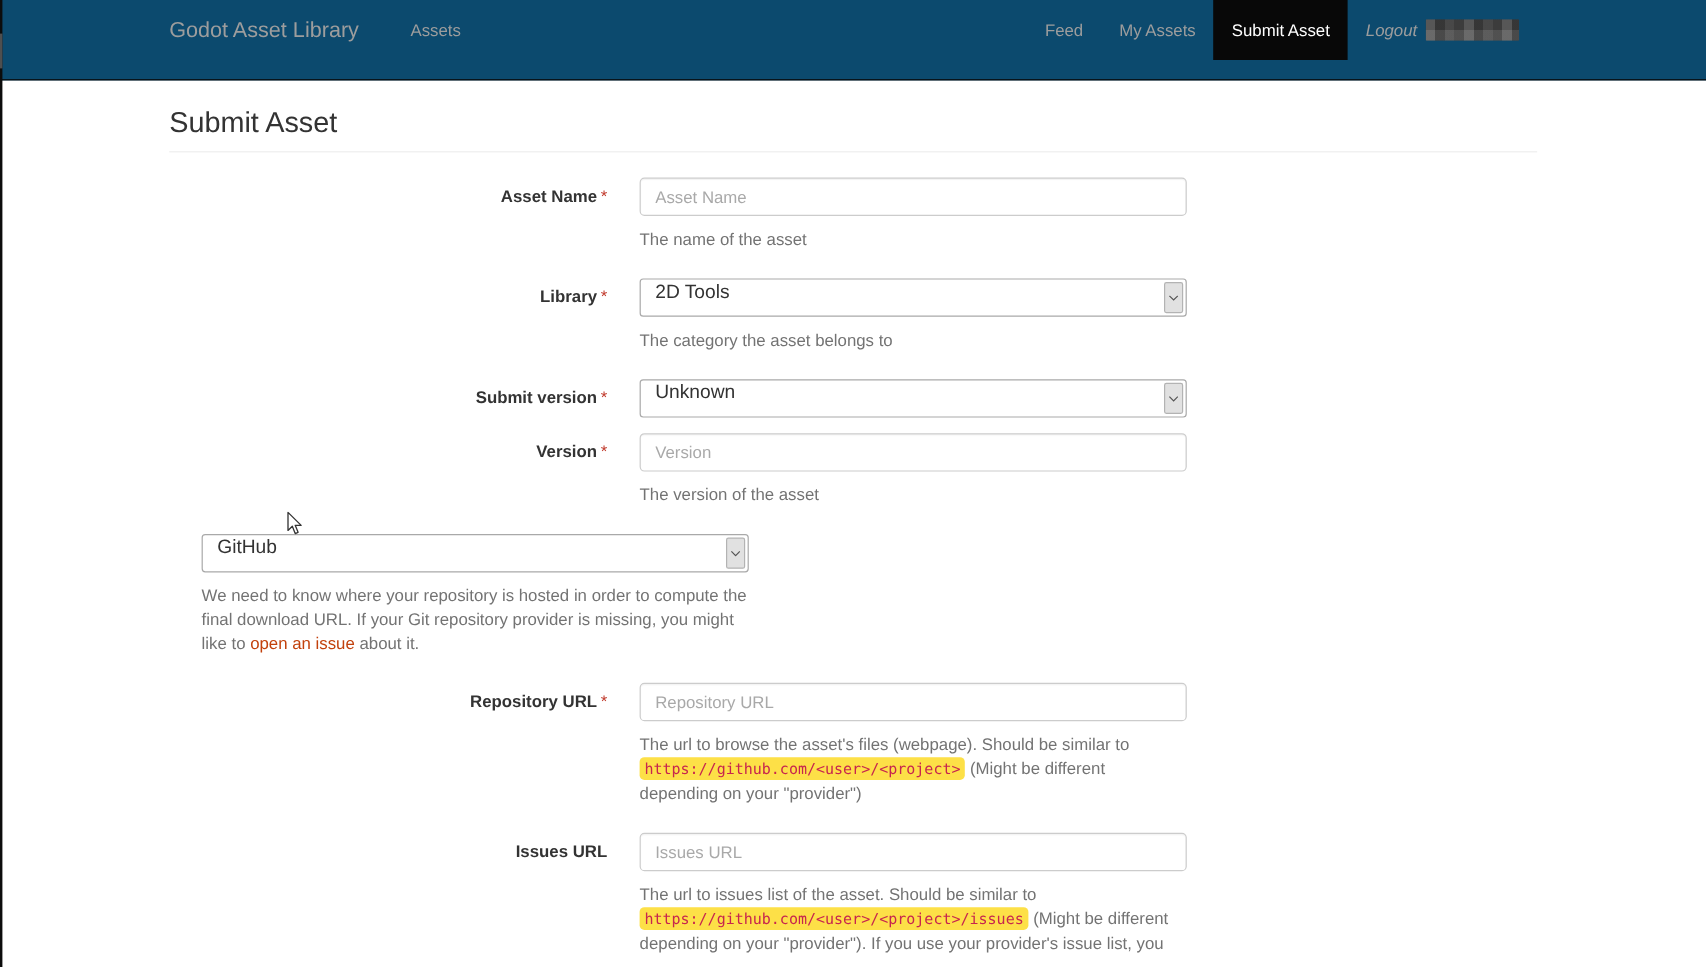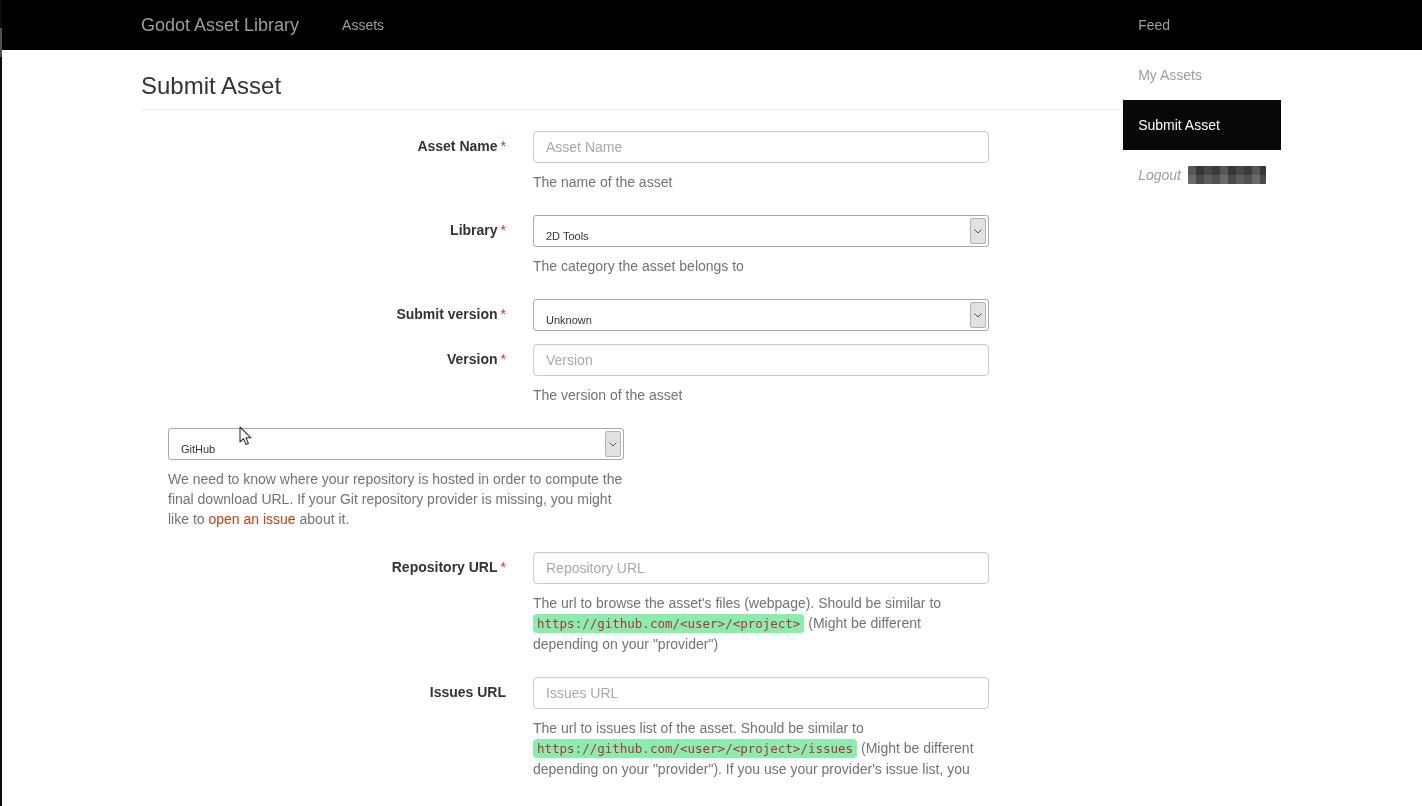--- a/index.html
+++ b/index.html
@@ -11,32 +11,32 @@
     background: #fff;
     position: relative;
   }
 
   
   .edge-strip { position: absolute; left: 0; top: 0; width: 2px; height: 806px; background: #0c0c0c; z-index: 50; }
   .edge-strip .thumb { position: absolute; left: 0; top: 28px; width: 2px; height: 29px; background: #4f4f4f; }
 
   
   .navbar {
-    height: 50px; background: #000000; border-bottom: 1px solid #080808;
+    height: 67px; background: #0c4a6e; border-bottom: 1px solid #080808;
     position: relative; z-index: 10;
   }
   .container { width: 1140px; margin: 0 auto; }
   .navbar .container { display: flex; align-items: stretch; height: 50px; }
   .navbar-brand {
     color: #9d9d9d; font-size: 18px; line-height: 20px; padding: 15px 0;
     text-decoration: none; display: block; cursor: pointer;
   }
   .nav { list-style: none; display: flex; }
   .nav-left { margin-left: 28px; align-items: flex-end; }
-  .nav-right { margin-left: auto; flex-direction: column; }
+  .nav-right { margin-left: auto; }
   .nav-item {
     display: block; color: #9d9d9d; font-size: 14px; line-height: 20px;
     padding: 15px; text-decoration: none; cursor: pointer; white-space: nowrap;
   }
   .nav-item.active { background: #080808; color: #fff; }
   .logout-item { display: flex; align-items: center; gap: 7px; font-style: italic; }
   .blur-block {
     display: inline-block; width: 78px; height: 18px; border-radius: 1px;
     background:
       repeating-linear-gradient(90deg, rgba(255,255,255,0.13) 0 8px, rgba(0,0,0,0.12) 8px 16px, rgba(255,255,255,0.05) 16px 24px, rgba(0,0,0,0.04) 24px 32px),
@@ -61,33 +61,33 @@
     box-shadow: inset 0 1px 1px rgba(0,0,0,0.05); outline: none;
   }
   .text-input::placeholder { color: #a9a9a9; opacity: 1; }
 
   .fake-select {
     position: relative; width: 456px; height: 32px;
     border: 1px solid #a9a9a9; border-radius: 3px; background: #fff;
     cursor: pointer;
   }
   .fake-select .select-value {
-    position: absolute; left: 12px; top: 14px; font-size: 11px; color: #333;
+    position: absolute; left: 12px; top: 2px; font-size: 16px; color: #333;
   }
   .fake-select .arrow-box {
     position: absolute; top: 2px; right: 2px; bottom: 2px; width: 16px;
     background: #e1e1e1; border: 1px solid #b3b3b3; border-radius: 2px;
     display: flex; align-items: center; justify-content: center;
   }
 
   .help-block { color: #737373; margin-top: 9px; margin-bottom: 10px; line-height: 20px; width: 456px; }
   .help-link { color: #c2410c; text-decoration: none; cursor: pointer; }
   .help-code {
     font-family: "DejaVu Sans Mono", "Liberation Mono", monospace;
-    font-size: 12.5px; color: #c7254e; background: #86efac;
+    font-size: 12.5px; color: #c7254e; background: #fde047;
     padding: 2px 4px; border-radius: 4px; white-space: nowrap;
   }
   .spacer { height: 13px; }
 
   
   .cursor { position: absolute; left: 239px; top: 426px; z-index: 100; pointer-events: none; }
 </style>
 </head>
 <body>
 

